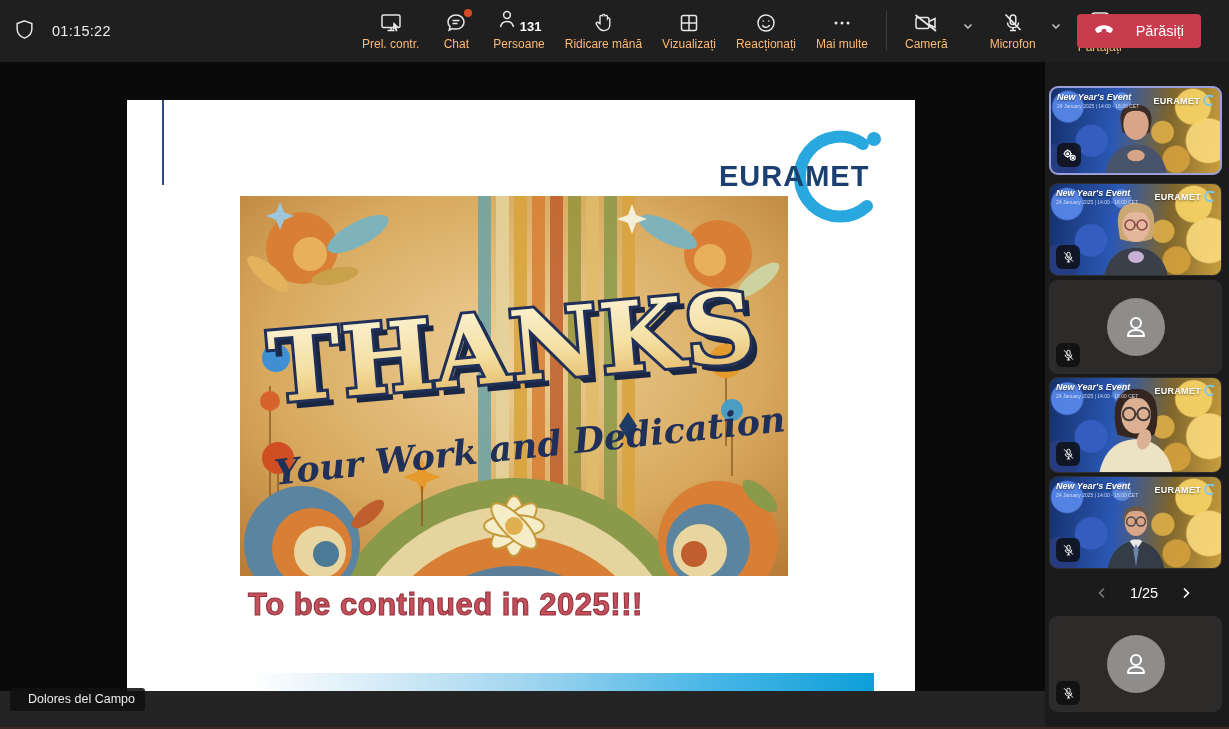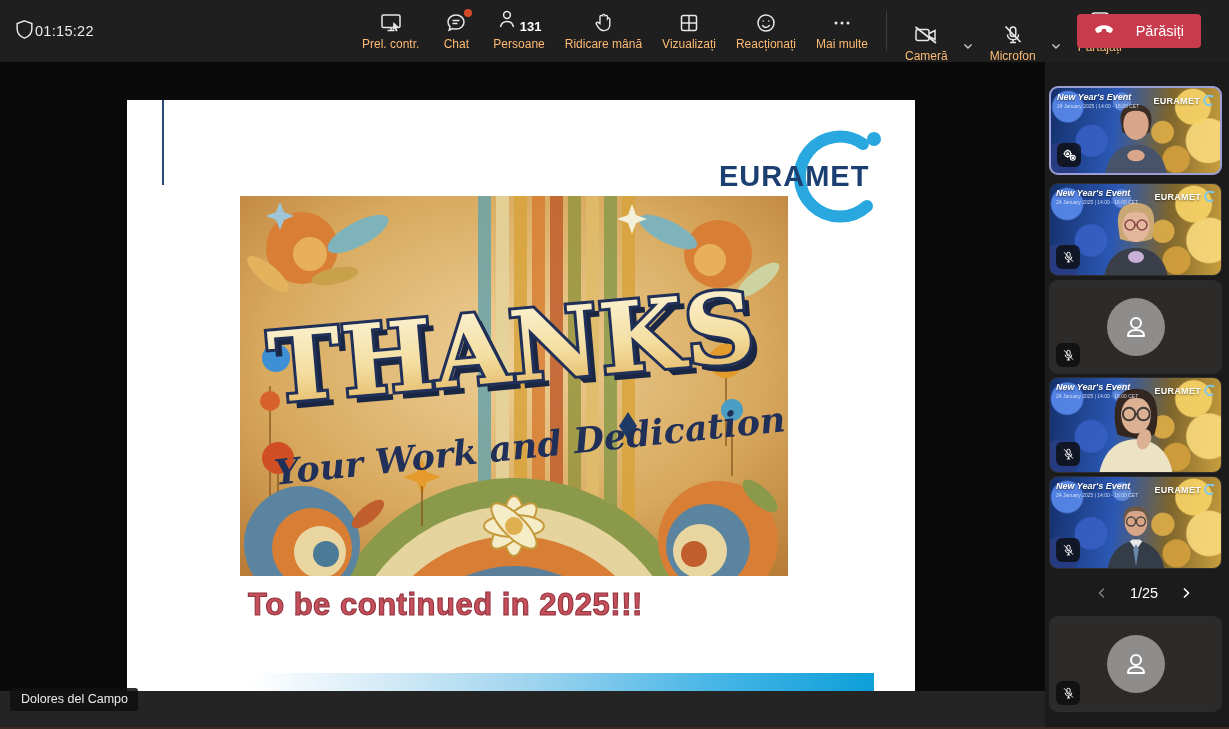--- a/index.html
+++ b/index.html
@@ -8,48 +8,48 @@
     position:relative; width:1229px; height:729px; overflow:hidden;
     background:#161616; font-family:"Liberation Sans", sans-serif;
     -webkit-font-smoothing:antialiased;
   }
 
   
   .toolbar {
     position:absolute; left:0; top:0; width:1229px; height:62px;
     background:#1f1f1f; color:#e8e8e8;
   }
-  .tb-left { position:absolute; left:14px; top:0; height:62px; display:flex; align-items:center; gap:0; }
+  .tb-left { position:absolute; left:14px; top:0; height:62px; display:flex; align-items:center; gap:17px; }
   .timer { font-size:14.5px; color:#ececec; letter-spacing:.3px; }
   .tb-center { position:absolute; left:352px; top:0; height:62px; display:flex; align-items:stretch; }
   .tbtn {
     display:flex; flex-direction:column; align-items:center; justify-content:center;
     gap:4px; padding:0 10px; cursor:default; min-width:54px;
   }
   .tico { height:22px; display:flex; align-items:flex-end; justify-content:center; position:relative; }
   .tlabel { font-size:12px; color:#fdba74; white-space:nowrap; line-height:12px; }
   .count { font-size:13px; font-weight:bold; color:#fff; margin-left:3px; }
   .chat-dot { position:absolute; top:-3px; right:-5px; width:8px; height:8px; border-radius:50%; background:#d74a27; }
   .tb-divider { width:1px; height:40px; background:#3d3d3d; margin:11px 8px 0 8px; }
-  .dev-group { display:flex; align-items:flex-end; }
+  .dev-group { display:flex; align-items:center; }
   .chev { display:flex; align-items:center; margin:0 2px 10px 0; padding:0 4px; }
   .tb-right { position:absolute; right:28px; top:14px; }
   .leave-btn {
     display:flex; align-items:center; gap:22px; height:34px; padding:0 17px;
     background:#c83b4c; border:none; border-radius:4px; color:#fff;
     font-size:14.5px; font-family:"Liberation Sans", sans-serif; cursor:pointer;
   }
   .share-wrap { display:flex; flex-direction:column; align-items:center; justify-content:center; gap:4px; padding:0 10px; }
 
   
   .stage { position:absolute; left:0; top:62px; width:1045px; height:667px; background:#0a0a0a; }
   .stage-bottom { position:absolute; left:0; top:629px; width:1045px; height:38px; background:#242424; }
   .presenter-label {
     position:absolute; left:10px; top:626px; background:rgba(16,16,16,.88);
-    border-radius:3px; padding:4px 10px 5px 11px; font-size:12.5px; color:#eaeaea; z-index:5;
+    border-radius:3px; padding:4px 10px 5px 18px; font-size:12.5px; color:#eaeaea; z-index:5;
   }
   .bottom-line { position:absolute; left:0; top:727px; width:1229px; height:2px; background:#3a2822; z-index:9; }
 
   
   .slide { position:absolute; left:127px; top:38px; width:788px; height:591px; background:#ffffff; overflow:hidden; }
   .slide-vline { position:absolute; left:35px; top:0; width:2px; height:85px; background:#2b4a7a; }
   .slide-logo { position:absolute; left:590px; top:26px; width:180px; height:100px; }
   .poster { position:absolute; left:113px; top:96px; width:548px; height:380px; }
   .caption {
     position:absolute; left:121px; top:487px; width:560px;

